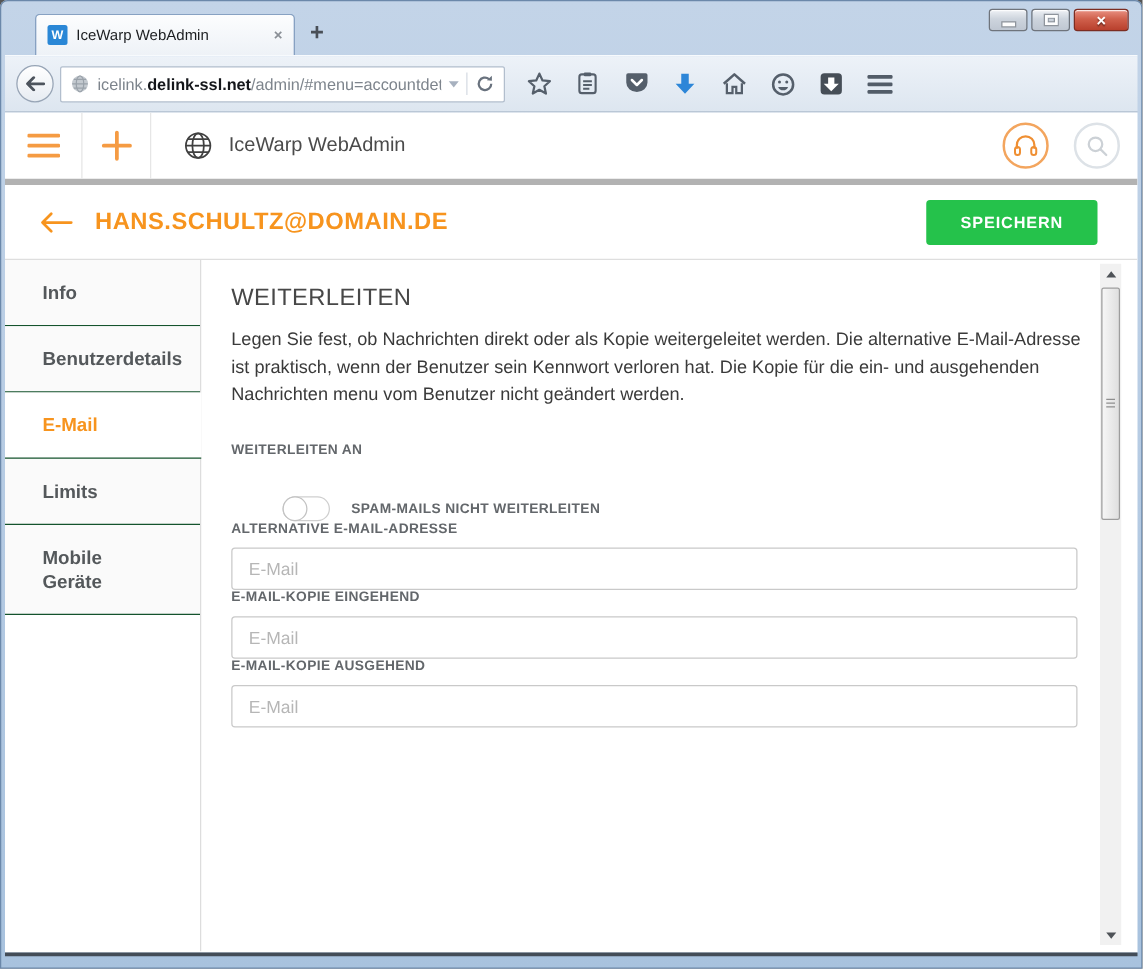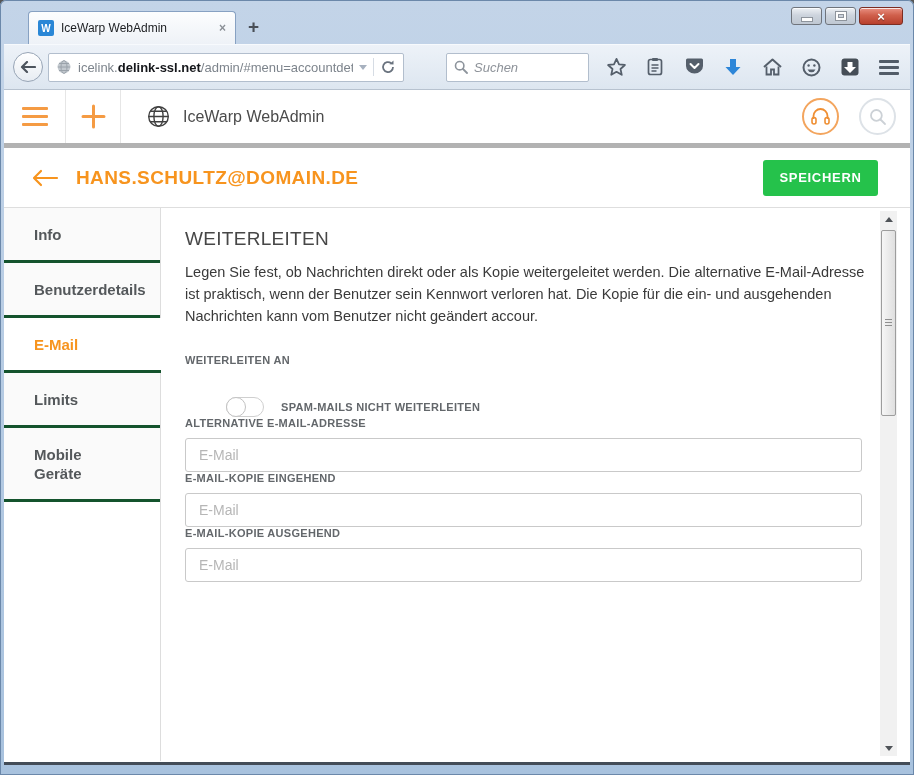--- a/index.html
+++ b/index.html
@@ -88,30 +88,30 @@
   .app-right { position:absolute; right:14px; top:8px; display:flex; gap:20px; }
   .ring { width:37px; height:37px; border-radius:50%; display:flex; align-items:center; justify-content:center; cursor:pointer; }
   .ring.support { border:2px solid #f3a55e; }
   .ring.search { border:2px solid #dde2e7; }
   .gray-bar { height:5px; background:#b2b2b2; }
   
   .account-bar { height:60px; display:flex; align-items:center; border-bottom:1px solid #dedede; }
   .acc-back { margin-left:27px; cursor:pointer; display:flex; }
   .acc-title { margin-left:17px; font-size:19px; font-weight:bold; color:#f7941e; letter-spacing:.4px; }
   .save-btn {
-    margin-left:auto; margin-right:32px; width:115px; height:36px;
+    margin-left:auto; margin-right:32px; width:137px; height:36px;
     background:#25c24b; border:none; border-radius:3px; cursor:pointer;
     color:#fff; font-size:13px; font-weight:bold; letter-spacing:.7px;
     font-family:"Liberation Sans", sans-serif;
   }
   
   .content-row { position:relative; display:flex; height:553px; }
   .sidebar { width:157px; flex:0 0 auto; border-right:1px solid #ddd; }
   .side-item {
-    padding:17px 36px 16px 30px; border-bottom:3px solid #14532d;
+    padding:17px 36px 16px 30px; border-bottom:1px solid #14532d;
     font-size:15px; font-weight:bold; color:#54585b; background:#fafafa;
     cursor:pointer; line-height:19px;
   }
   .side-item.active { background:#fff; color:#f7941e; width:calc(100% + 1px); position:relative; z-index:1; }
   .main { flex:1; padding:0 0 0 24px; }
   .main h1 { margin-top:20px; font-size:19px; font-weight:400; color:#474747; letter-spacing:.3px; }
   .desc { margin-top:11px; max-width:695px; font-size:14.5px; line-height:22px; color:#3a3a3a; }
   .field-label { font-size:11px; font-weight:bold; color:#63676b; letter-spacing:.3px; margin-bottom:9px; }
   .group1 { margin-top:27px; }
   .group { }
@@ -174,27 +174,20 @@
           <path d="M1.8 8 h12.4 M3 4.5 h10 M3 11.5 h10" stroke="#9aa2aa" stroke-width="1" fill="none"></path>
         </svg>
       <div class="url-text"><span class="url-gray">icelink.</span><span class="url-bold">delink-ssl.net</span><span class="url-gray">/admin/#menu=accountdetail&amp;accour</span></div>
       <div class="drop-caret"></div>
       <div class="url-sep"></div>
       <svg width="16" height="16" viewBox="0 0 16 16">
           <path d="M13 8 a5 5 0 1 1 -1.8 -3.8" fill="none" stroke="#69727e" stroke-width="1.8"></path>
           <path d="M13.5 1.5 L13.5 5.5 L9.5 5.2 Z" fill="#69727e"></path>
         </svg>
     </div>
-    <div class="searchbox">
-      <svg width="14" height="14" viewBox="0 0 14 14">
-          <circle cx="5.7" cy="5.7" r="4.2" fill="none" stroke="#8d949c" stroke-width="1.6"></circle>
-          <path d="M9 9 L13 13" stroke="#8d949c" stroke-width="1.8" stroke-linecap="round"></path>
-        </svg>
-      <span class="search-ph">Suchen</span>
-    </div>
     <div class="nav-icons">
       <div class="nav-ic">
         <svg width="21" height="21" viewBox="0 0 20 20">
             <path d="M10 1.8 L12.4 7 L18 7.6 L13.8 11.4 L15 17 L10 14.1 L5 17 L6.2 11.4 L2 7.6 L7.6 7 Z" fill="none" stroke="#555f6b" stroke-width="1.7" stroke-linejoin="round"></path>
           </svg>
       </div>
       <div class="nav-ic">
         <svg width="20" height="20" viewBox="0 0 20 20">
             <rect x="3.5" y="2.5" width="13" height="15" rx="2" fill="none" stroke="#555f6b" stroke-width="1.7"></rect>
             <rect x="7" y="1" width="6" height="3" rx="1" fill="#555f6b"></rect>
@@ -298,21 +291,21 @@
       <div class="sidebar">
         <div class="side-item">Info</div>
         <div class="side-item">Benutzerdetails</div>
         <div class="side-item active">E-Mail</div>
         <div class="side-item">Limits</div>
         <div class="side-item">Mobile Geräte</div>
       </div>
 
       <div class="main">
         <h1>WEITERLEITEN</h1>
-        <p class="desc">Legen Sie fest, ob Nachrichten direkt oder als Kopie weitergeleitet werden. Die alternative E-Mail-Adresse ist praktisch, wenn der Benutzer sein Kennwort verloren hat. Die Kopie für die ein- und ausgehenden Nachrichten kann vom Benutzer nicht geändert accour.</p>
+        <p class="desc">Legen Sie fest, ob Nachrichten direkt oder als Kopie weitergeleitet werden. Die alternative E-Mail-Adresse ist praktisch, wenn der Benutzer sein Kennwort verloren hat. Die Kopie für die ein- und ausgehenden Nachrichten menu vom Benutzer nicht geändert werden.</p>
 
         <div class="group1">
           <div class="field-label">WEITERLEITEN AN</div>
         </div>
 
         <div class="toggle-row">
           <div class="toggle">
               <div class="toggle-knob"></div>
             </div>
           <span class="toggle-label">SPAM-MAILS NICHT WEITERLEITEN</span>

